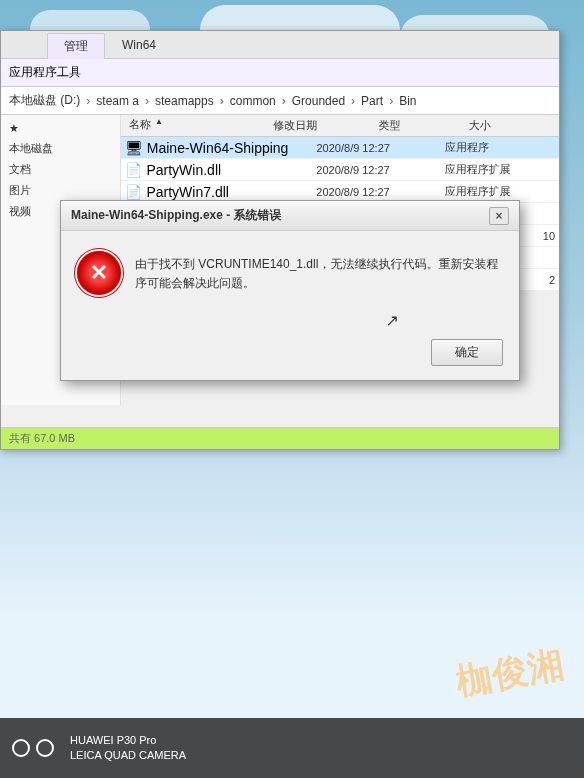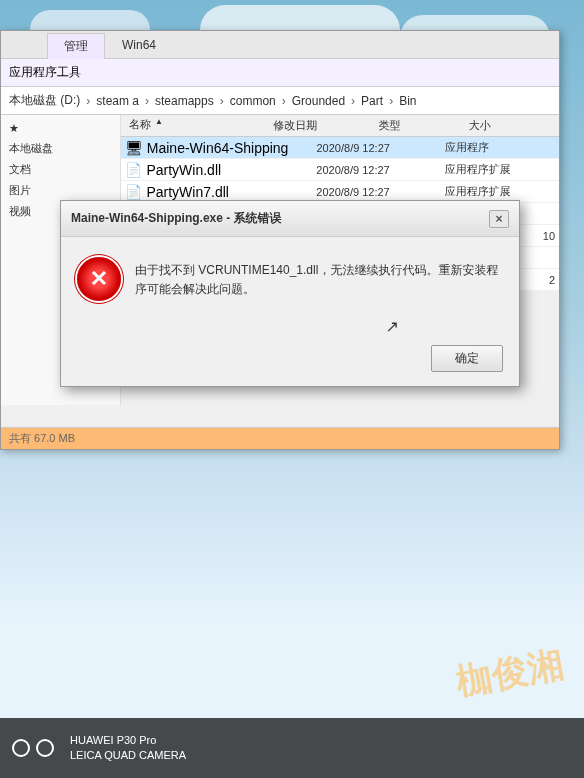--- a/index.html
+++ b/index.html
@@ -133,21 +133,21 @@
       align-items: center;
       justify-content: center;
       font-size: 14px;
     }
     .file-name-cell { width: 185px; font-size: 14px; white-space: nowrap; overflow: hidden; }
     .file-date-cell { width: 140px; font-size: 11px; color: #333; }
     .file-type-cell { width: 120px; font-size: 11px; color: #333; }
 
     
     .status-bar {
-      background: #fdba74;
+      background: #bef264;
       border-top: 1px solid #ccc;
       padding: 2px 8px;
       font-size: 11px;
       color: #666;
       height: 22px;
       display: flex;
       align-items: center;
       position: absolute;
       bottom: 0;
       left: 0;
@@ -168,21 +168,21 @@
     .dialog-title-bar {
       background: linear-gradient(to bottom, #f8f8f8, #e0e0e0);
       border-bottom: 1px solid #ccc;
       padding: 6px 10px;
       font-size: 12px;
       font-weight: bold;
       color: #333;
       display: flex;
       align-items: center;
       justify-content: space-between;
-      height: 36px;
+      height: 30px;
     }
     .dialog-close-btn {
       width: 20px;
       height: 18px;
       background: #e8e8e8;
       border: 1px solid #aaa;
       border-radius: 2px;
       display: flex;
       align-items: center;
       justify-content: center;

